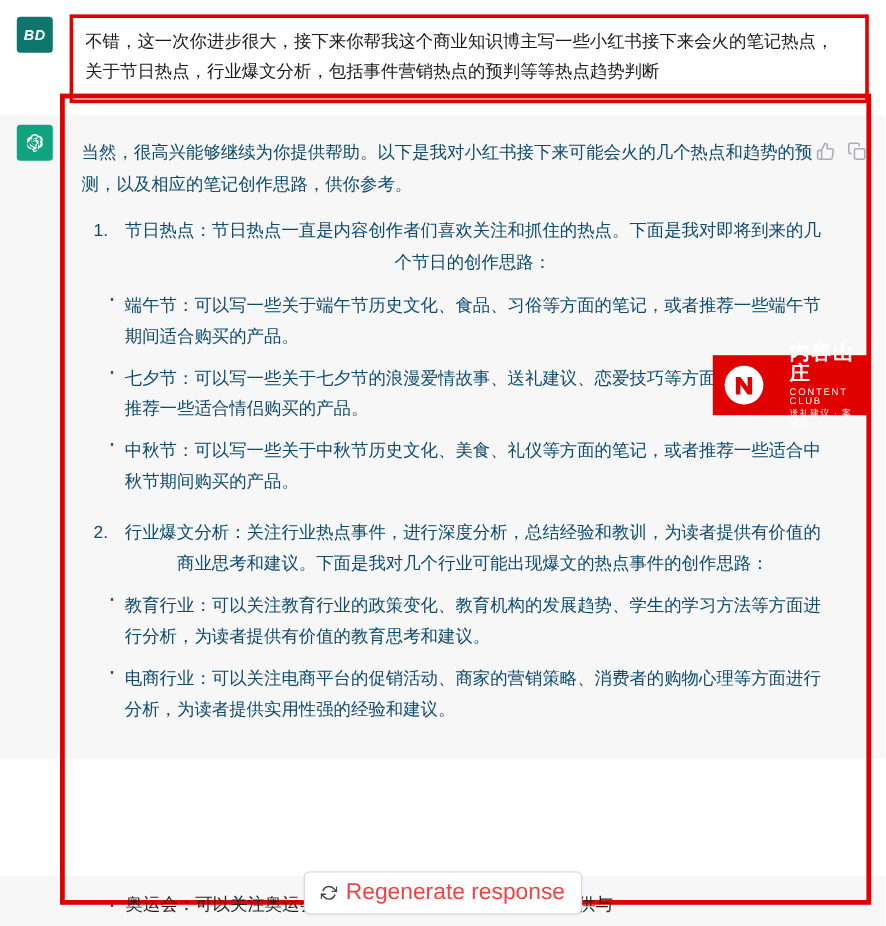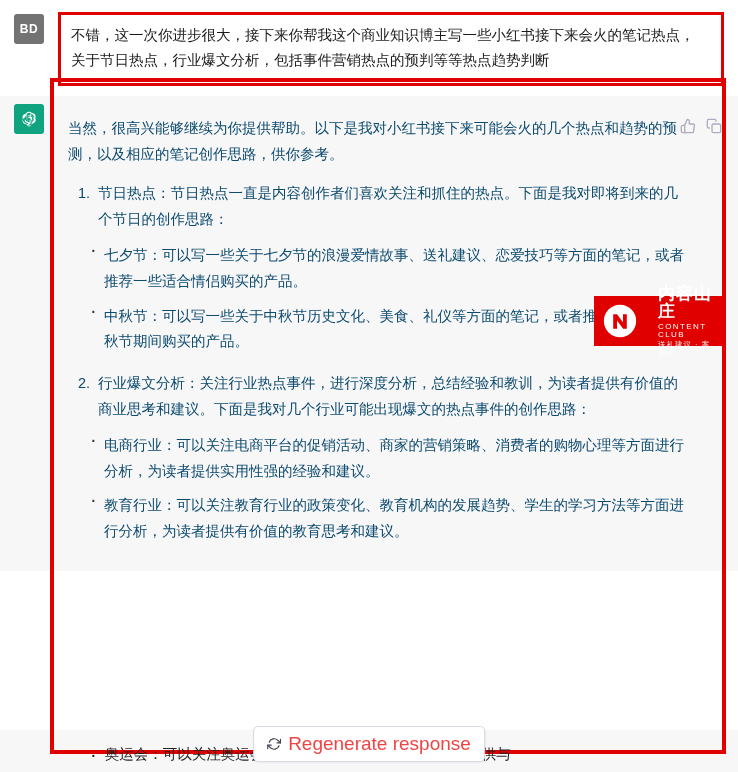--- a/index.html
+++ b/index.html
@@ -28,21 +28,21 @@
     width: 30px; height: 30px;
     border-radius: 3px;
     flex: 0 0 30px;
     display: flex; align-items: center; justify-content: center;
     color: #fff;
     font-size: 12px;
     font-weight: bold;
     letter-spacing: 0.5px;
     margin-top: 2px;
   }
-  .avatar.user { background: #737373; }
+  .avatar.user { background: #0f766e; font-style: italic; }
   .avatar.bot  { background: #10a37f; }
 
   .bubble-user {
     margin-left: 14px;
     border: 3px solid #e00000;
     padding: 8px 22px 9px 10px;
     color: #1a1a1a;
     font-size: 14.5px;
     line-height: 1.75;
     flex: 1 1 auto;
@@ -86,21 +86,21 @@
     padding-left: 14px;
   }
   ul.bullets > li::before {
     content: "·";
     position: absolute;
     left: 0; top: -4px;
     font-size: 20px;
     line-height: 20px;
     color: #333;
   }
-  .sect { margin-bottom: 2px; }
+  .sect { margin-bottom: 2px; text-align: center; }
 
   
   .bot-actions {
     position: absolute;
     right: 16px;
     top: 22px;
     display: flex;
     gap: 10px;
     color: #acacbe;
   }
@@ -207,30 +207,31 @@
       </svg>
     </div>
 
     <div class="bot-body">
       <p class="para">当然，很高兴能够继续为你提供帮助。以下是我对小红书接下来可能会火的几个热点和趋势的预测，以及相应的笔记创作思路，供你参考。</p>
 
       <ol class="numlist" start="1">
         <li class="sect">节日热点：节日热点一直是内容创作者们喜欢关注和抓住的热点。下面是我对即将到来的几个节日的创作思路：</li>
       </ol>
       <ul class="bullets">
+        <li>端午节：可以写一些关于端午节历史文化、食品、习俗等方面的笔记，或者推荐一些端午节期间适合购买的产品。</li>
         <li>七夕节：可以写一些关于七夕节的浪漫爱情故事、送礼建议、恋爱技巧等方面的笔记，或者推荐一些适合情侣购买的产品。</li>
         <li>中秋节：可以写一些关于中秋节历史文化、美食、礼仪等方面的笔记，或者推荐一些适合中秋节期间购买的产品。</li>
       </ul>
 
       <ol class="numlist" start="2">
         <li class="sect">行业爆文分析：关注行业热点事件，进行深度分析，总结经验和教训，为读者提供有价值的商业思考和建议。下面是我对几个行业可能出现爆文的热点事件的创作思路：</li>
       </ol>
       <ul class="bullets">
+        <li>教育行业：可以关注教育行业的政策变化、教育机构的发展趋势、学生的学习方法等方面进行分析，为读者提供有价值的教育思考和建议。</li>
         <li>电商行业：可以关注电商平台的促销活动、商家的营销策略、消费者的购物心理等方面进行分析，为读者提供实用性强的经验和建议。</li>
-        <li>教育行业：可以关注教育行业的政策变化、教育机构的发展趋势、学生的学习方法等方面进行分析，为读者提供有价值的教育思考和建议。</li>
       </ul>
 
     </div>
 
     <div class="bot-actions">
       <span class="icon-btn">
         <svg width="16" height="16" viewBox="0 0 24 24" fill="none" stroke="#acacbe" stroke-width="2" stroke-linecap="round" stroke-linejoin="round">
           <path d="M14 9V5a3 3 0 0 0-3-3l-4 9v11h11.28a2 2 0 0 0 2-1.7l1.38-9a2 2 0 0 0-2-2.3z"></path>
           <path d="M7 22H4a2 2 0 0 1-2-2v-7a2 2 0 0 1 2-2h3"></path>
         </svg>

